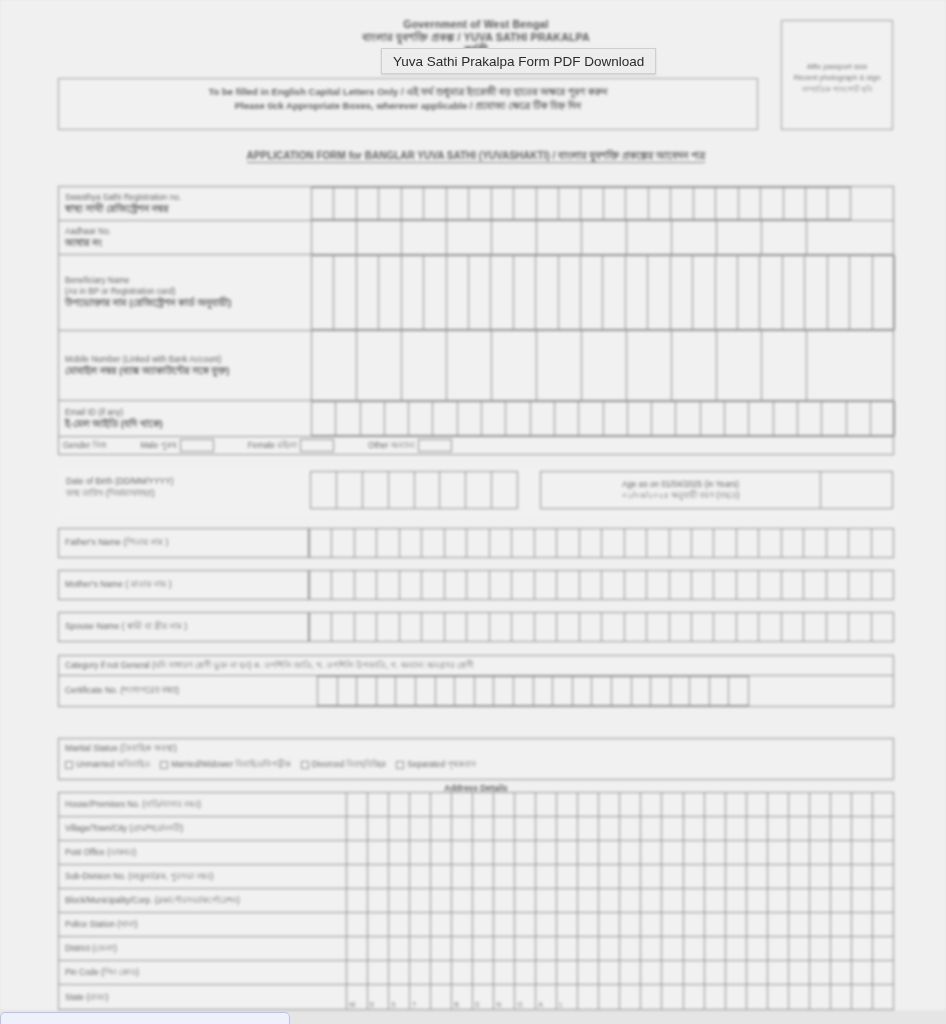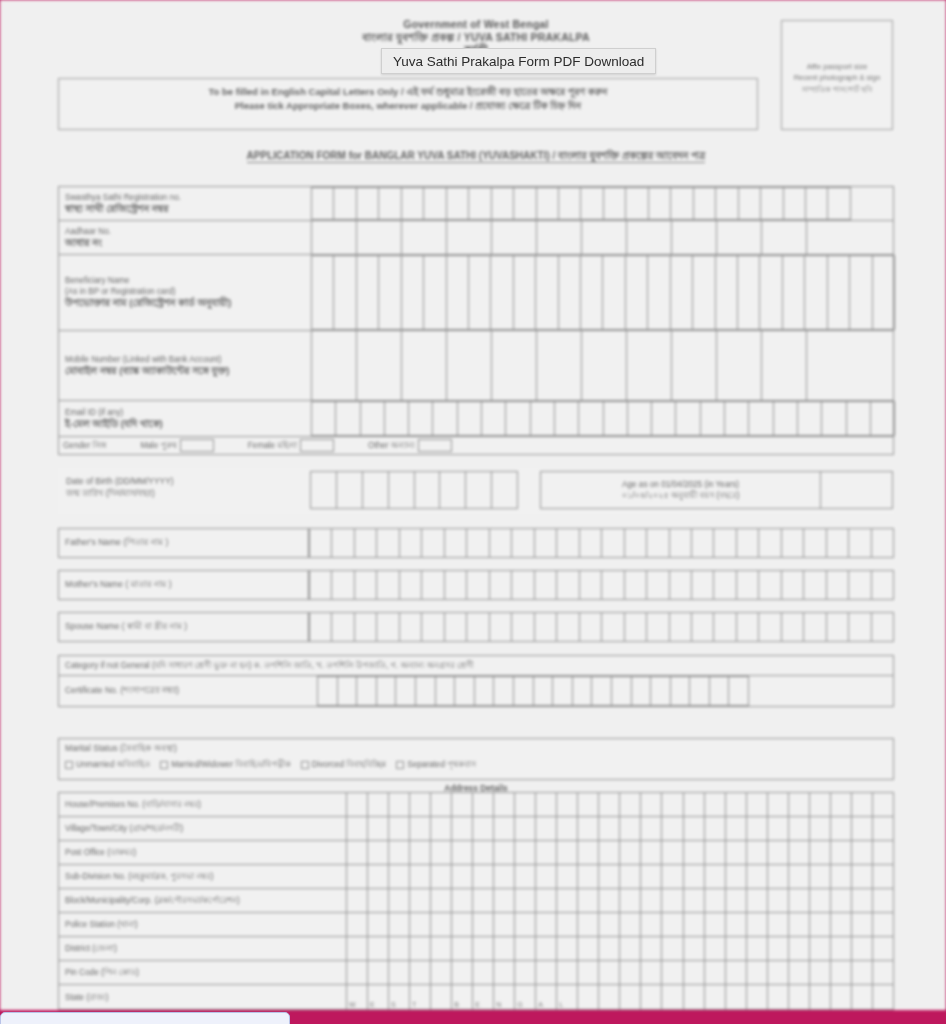--- a/index.html
+++ b/index.html
@@ -9,21 +9,21 @@
     width: 946px; height: 1024px;
     background: #ffffff;
     font-family: "Liberation Sans", sans-serif;
     overflow: hidden;
   }
 
   #viewport {
     position: relative;
     width: 946px;
     height: 1024px;
-    background: #be185d;
+    background: #e5e5e5;
     padding-left: 36px;
   }
 
   
   #doc {
     position: absolute;
     left: 0; top: 0;
     width: 946px;
     height: 1010px;
     background: #fefefe;

